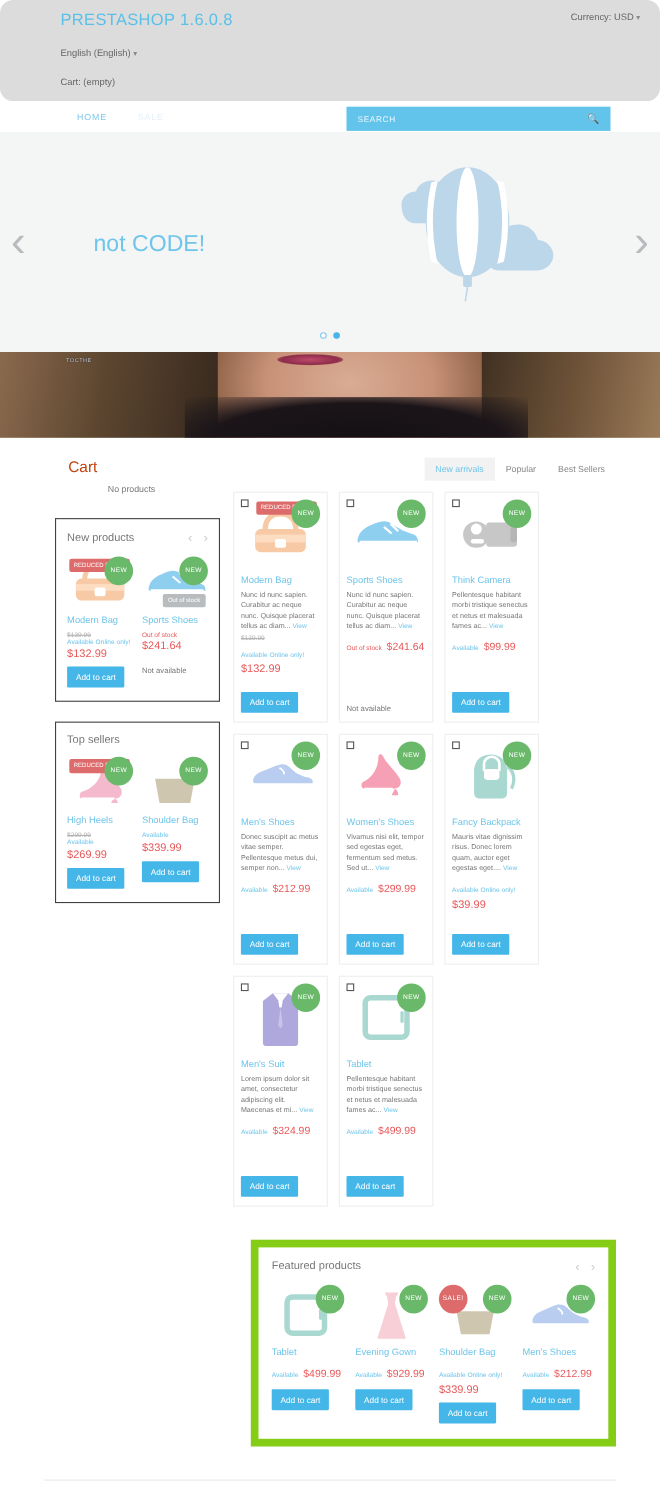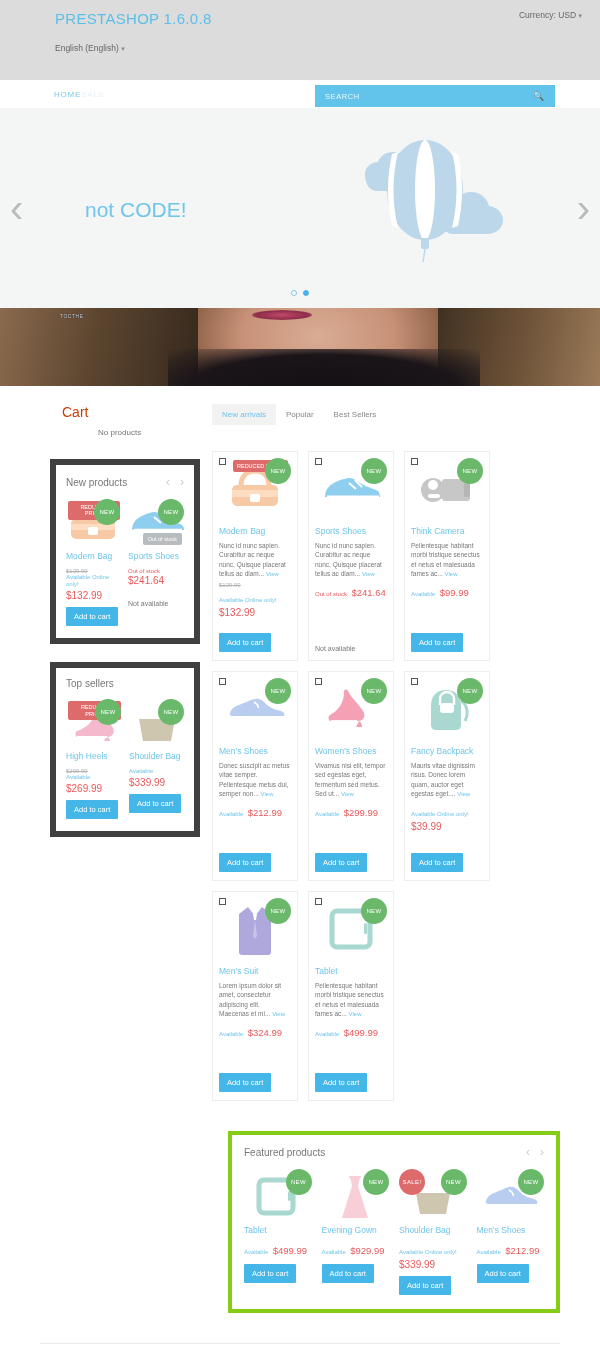--- a/index.html
+++ b/index.html
@@ -8,23 +8,24 @@
     width: 600px;
     font-family: "Liberation Sans", sans-serif;
     background: #ffffff;
     color: #555;
   }
   body { width: 600px; height: 1353px; overflow: hidden; position: relative; }
 
   
   .topbar {
     background: #dcdcdc;
-    height: 80px;
+    height: 92px;
     position: relative;
     padding: 6px 16px 0 55px;
+    border-radius: 12px;
   }
   .shop-logo {
     color: #5bc0e8;
     font-size: 15px;
     letter-spacing: .3px;
     padding-top: 4px;
     display: inline-block;
   }
   .currency-sel {
     position: absolute;
@@ -46,23 +47,24 @@
   .caret { font-size: 7px; color: #888; }
 
   
   .navrow {
     height: 28px;
     background: #fff;
     position: relative;
   }
   .nav-items {
     position: absolute;
-    left: 54px;
+    left: 70px;
     top: 10px;
     display: flex;
+    gap: 28px;
   }
   .nav-item {
     font-size: 8px;
     color: #7fc7ea;
     letter-spacing: .8px;
   }
   .nav-item.faded { color: #e3f1f9; }
   .searchbox {
     position: absolute;
     right: 45px;
@@ -181,21 +183,21 @@
     margin: 0 0 8px 22px;
   }
   .cart-empty {
     font-size: 8px;
     color: #777;
     margin: 0 0 22px 22px;
     padding-left: 36px;
   }
 
   .side-block {
-    border: 6px solid #404040;
+    border: 1px solid #404040;
     padding: 10px 10px 12px 10px;
     margin-bottom: 18px;
     margin-left: 10px;
     background: #fff;
   }
   .side-block-head {
     display: flex;
     justify-content: space-between;
     align-items: center;
     margin-bottom: 10px;
@@ -282,21 +284,21 @@
     font-size: 7.5px;
     border: none;
     padding: 5px 8px;
     margin-top: 6px;
     cursor: pointer;
     font-family: "Liberation Sans", sans-serif;
     border-radius: 1px;
   }
 
   
-  .tabs { display: flex; gap: 0; margin-bottom: 26px; }
+  .tabs { display: flex; gap: 0; margin-bottom: 10px; justify-content: flex-end; }
   .tab {
     font-size: 8px;
     padding: 6px 10px;
     color: #888;
     cursor: pointer;
   }
   .tab.active { background: #f2f2f2; color: #6fc5ea; }
 
   
   .grid {
@@ -341,21 +343,21 @@
   }
   .view-link { color: #6fc5ea; font-size: 6px; }
   .card-prices { margin-bottom: 4px; }
   .inline-price { font-size: 9.5px; color: #e8595b; }
   .inline-avail { font-size: 6px; color: #6fc5ea; }
   .inline-oos { font-size: 6px; color: #e8595b; }
   .card-foot { position: absolute; bottom: 8px; left: 6px; }
 
   
   .featured {
-    border: 4px solid #84cc16;
+    border: 7px solid #84cc16;
     margin: 30px 40px 0 228px;
     padding: 10px 12px 14px 12px;
   }
   .featured-head {
     display: flex; justify-content: space-between; align-items: center;
     margin-bottom: 10px;
   }
   .featured-title { font-size: 10px; color: #777; font-weight: normal; }
   .featured-row { display: flex; gap: 10px; }
   .fprod { width: 70px; position: relative; }
@@ -382,20 +384,23 @@
 
 <div class="topbar">
   <span class="shop-logo">PRESTASHOP 1.6.0.8</span>
   <div class="currency-sel">
     <span>Currency: USD</span>
     <span class="caret">▾</span>
   </div>
   <div class="lang-sel">
     <span>English (English)</span>
     <span class="caret">▾</span>
+  </div>
+  <div class="cart-line">
+    <span>Cart: (empty)</span>
   </div>
 </div>
 
 <div class="navrow">
   <div class="nav-items">
     <span class="nav-item">HOME</span>
     <span class="nav-item faded">SALE</span>
   </div>
   <div class="searchbox">
     <input class="search-input" type="text" placeholder="SEARCH" style="">

